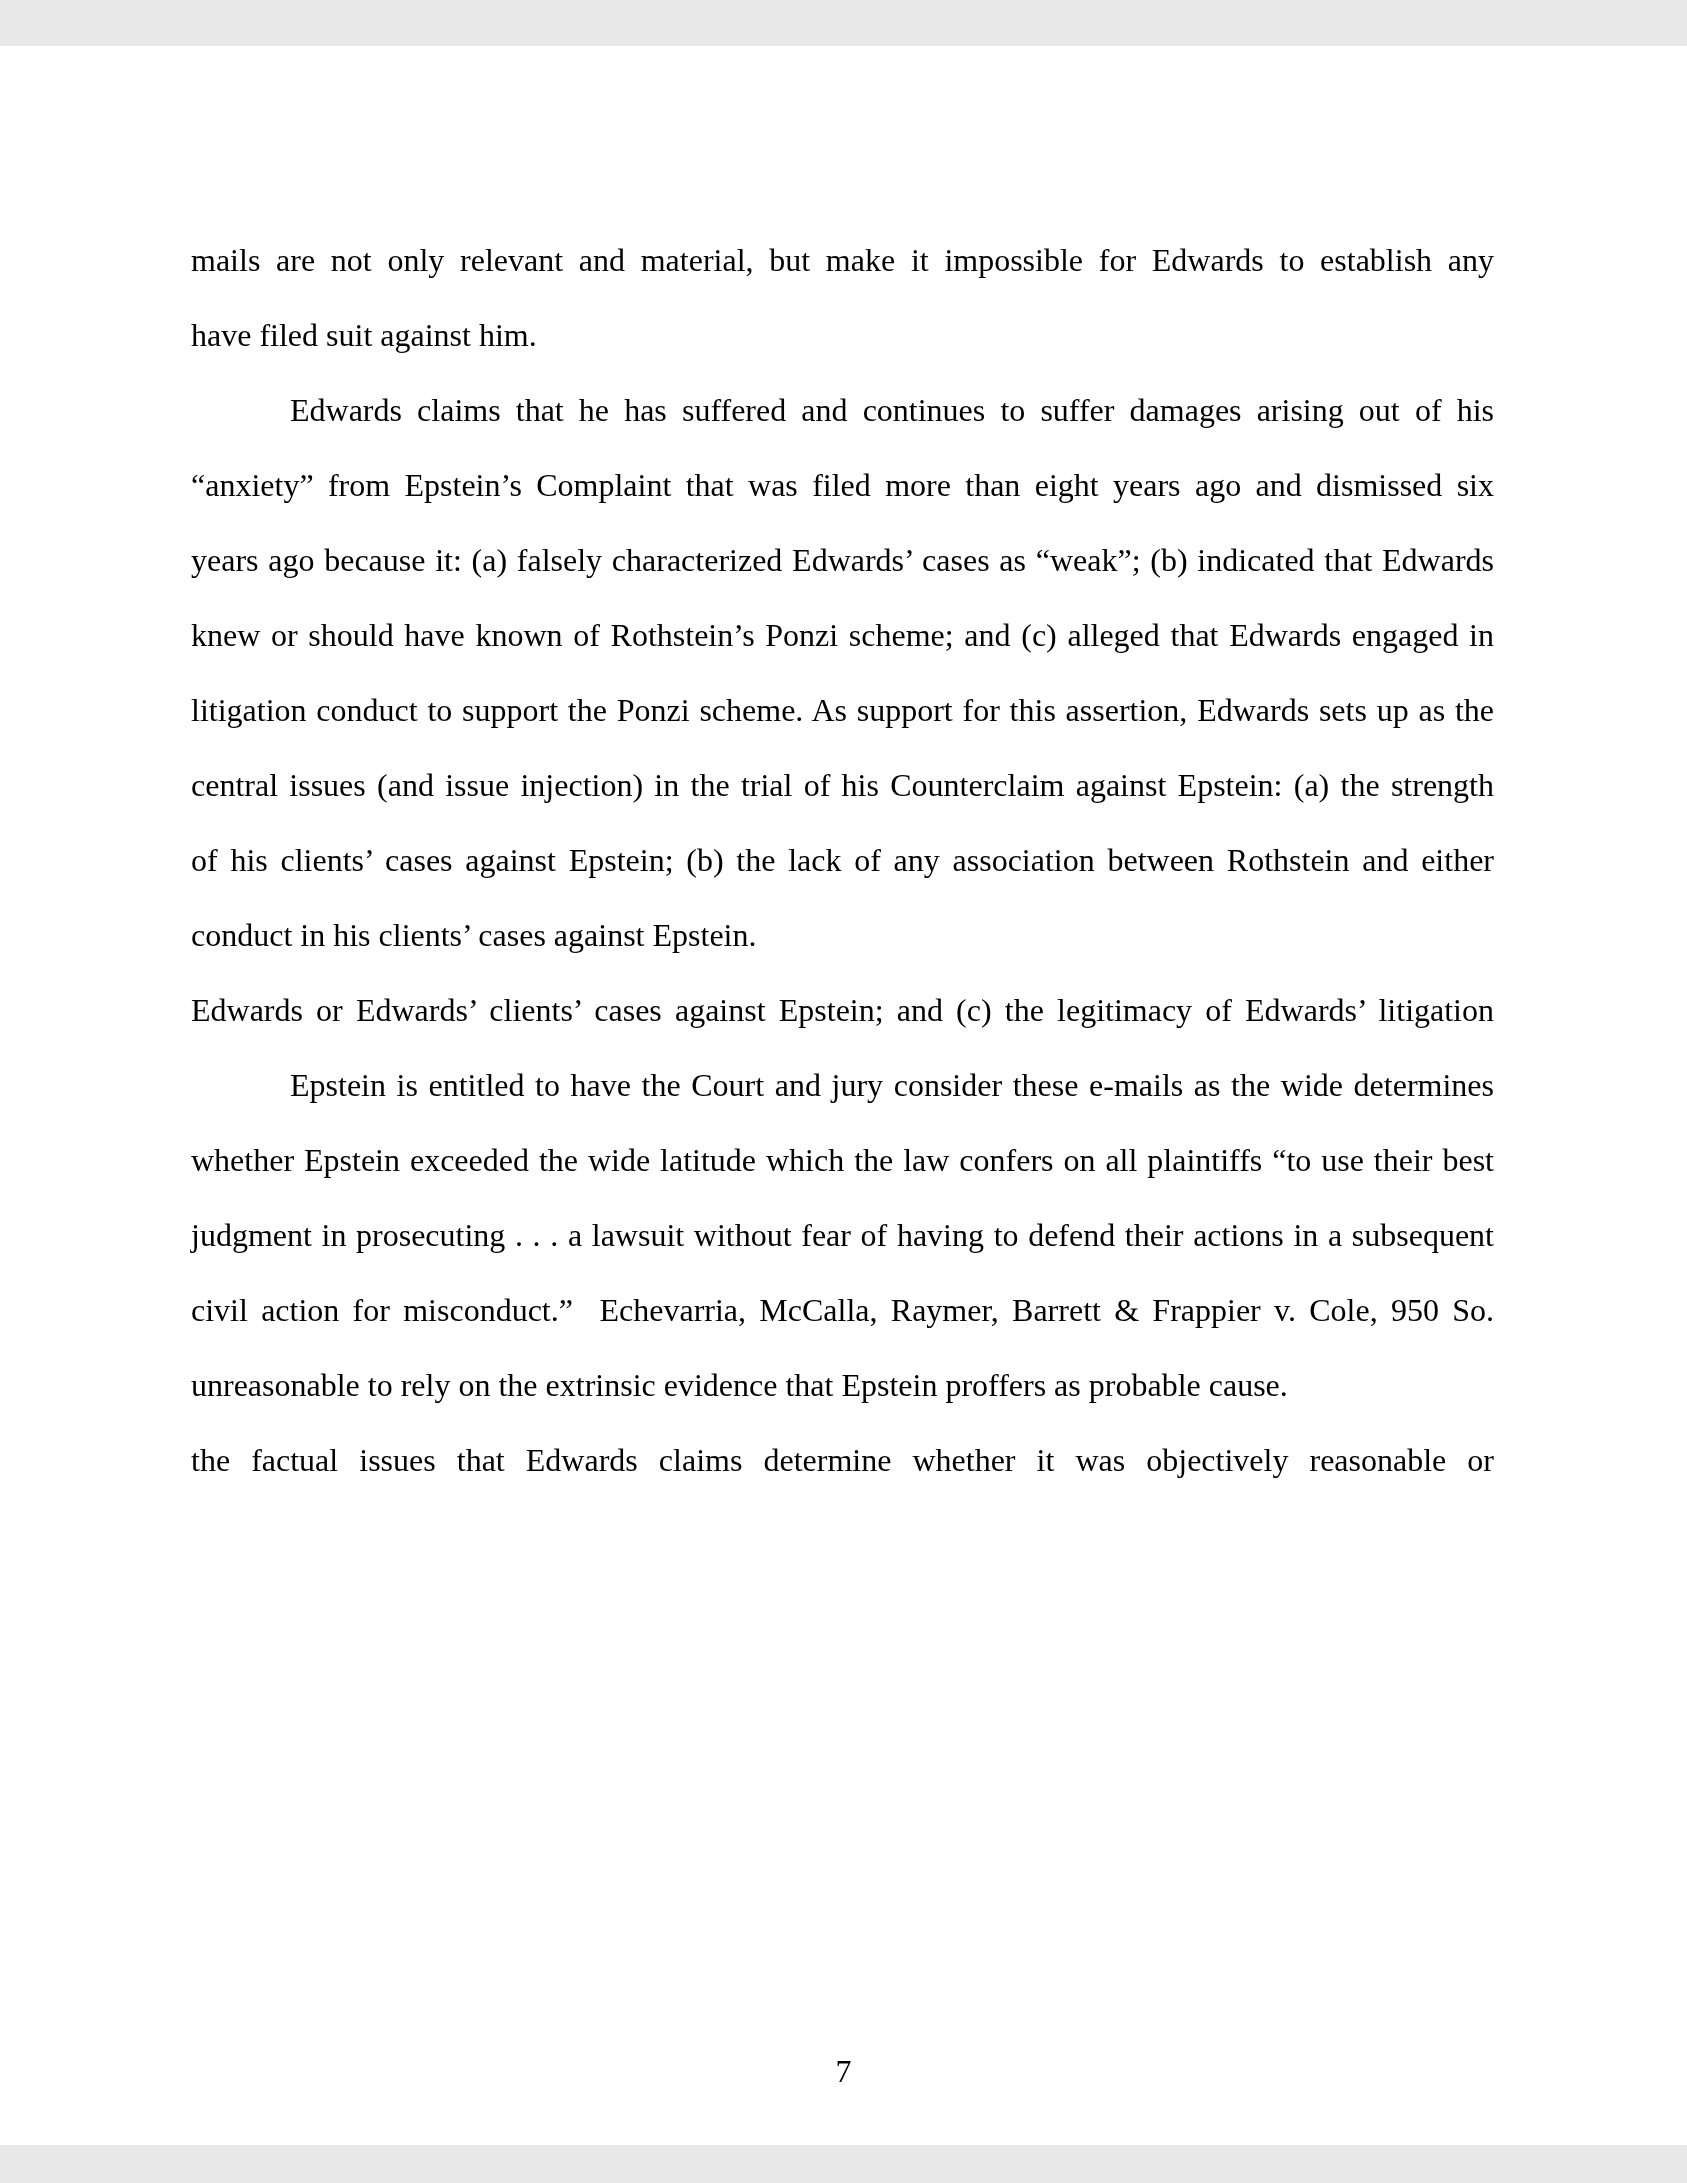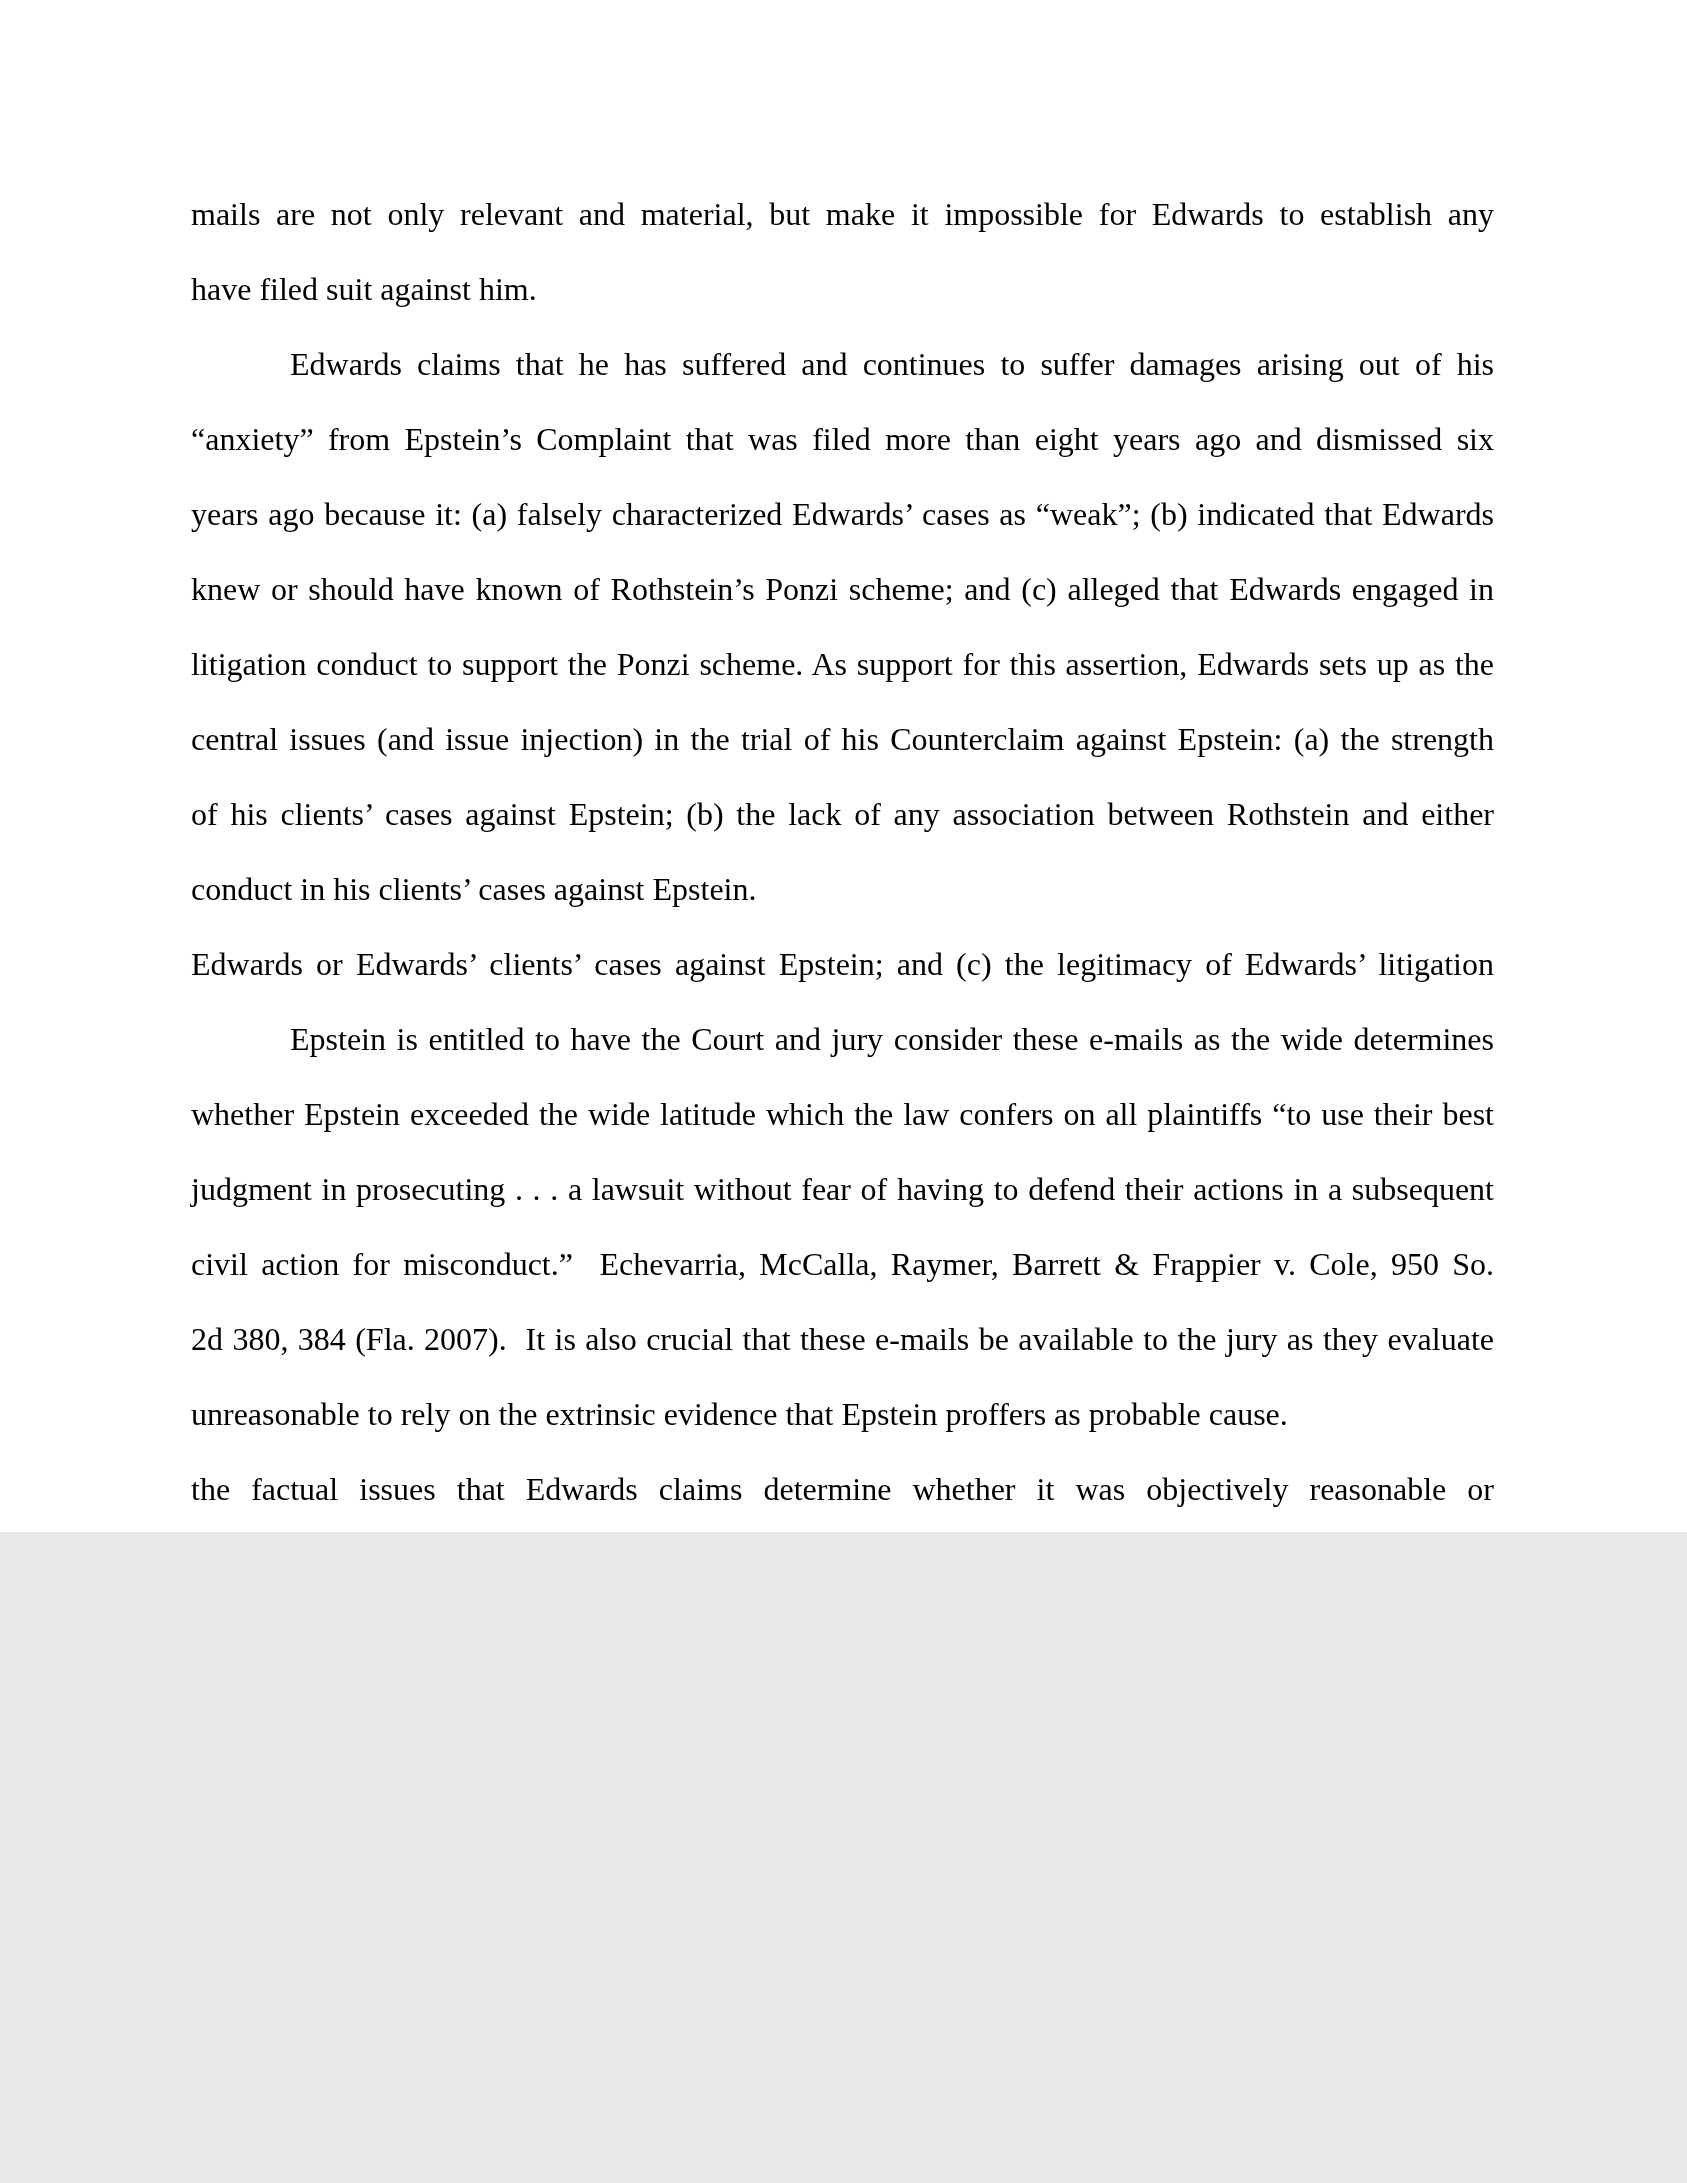--- a/index.html
+++ b/index.html
@@ -3,25 +3,26 @@
 <meta charset="utf-8">
 <style>
   html, body {
     margin: 0;
     padding: 0;
     background: #e8e8e8;
   }
   .page {
     position: relative;
     width: 1687px;
-    height: 1532px;
+    height: 2099px;
     background: #ffffff;
     font-family: "Liberation Serif", serif;
     color: #000000;
     overflow: hidden;
+    margin-top: 46px;
   }
   .doc-body {
     position: absolute;
     left: 191px;
     top: 177px;
     width: 1303px;
     font-size: 32px;
     line-height: 75px;
   }
   .line {
@@ -63,19 +64,18 @@
       <div class="line justify"><span class="run">knew or should have known of Rothstein’s Ponzi scheme; and (c) alleged that Edwards engaged in</span></div>
       <div class="line justify"><span class="run">litigation conduct to support the Ponzi scheme. As support for this assertion, Edwards sets up as the</span></div>
       <div class="line justify"><span class="run">central issues (and issue injection) in the trial of his Counterclaim against Epstein: (a) the strength</span></div>
       <div class="line justify"><span class="run">of his clients’ cases against Epstein; (b) the lack of any association between Rothstein and either</span></div>
       <div class="line"><span class="run">conduct in his clients’ cases against Epstein.</span></div>
       <div class="line justify"><span class="run">Edwards or Edwards’ clients’ cases against Epstein; and (c) the legitimacy of Edwards’ litigation</span></div>
       <div class="line justify"><span class="indent"></span><span class="run">Epstein is entitled to have the Court and jury consider these e-mails as the wide determines</span></div>
       <div class="line justify"><span class="run">whether Epstein exceeded the wide latitude which the law confers on all plaintiffs “to use their best</span></div>
       <div class="line justify"><span class="run">judgment in prosecuting . . . a lawsuit without fear of having to defend their actions in a subsequent</span></div>
       <div class="line justify"><span class="run">civil action for misconduct.”&nbsp; </span><span class="run italic">Echevarria, McCalla, Raymer, Barrett &amp; Frappier v. Cole</span><span class="run">, 950 So.</span></div>
-      <div class="line justify"><span class="run">2d 380, 384 (Fla. 2007).&nbsp; It is also crucial that these e-mails be available to the jury as they evaluate</span></div>
       <div class="line"><span class="run">unreasonable to rely on the extrinsic evidence that Epstein proffers as probable cause.</span></div>
       <div class="line justify"><span class="run">the factual issues that Edwards claims determine whether it was objectively reasonable or</span></div>
     </div>
   <div class="footer">7</div>
 </div>
 
 
 </body></html>

